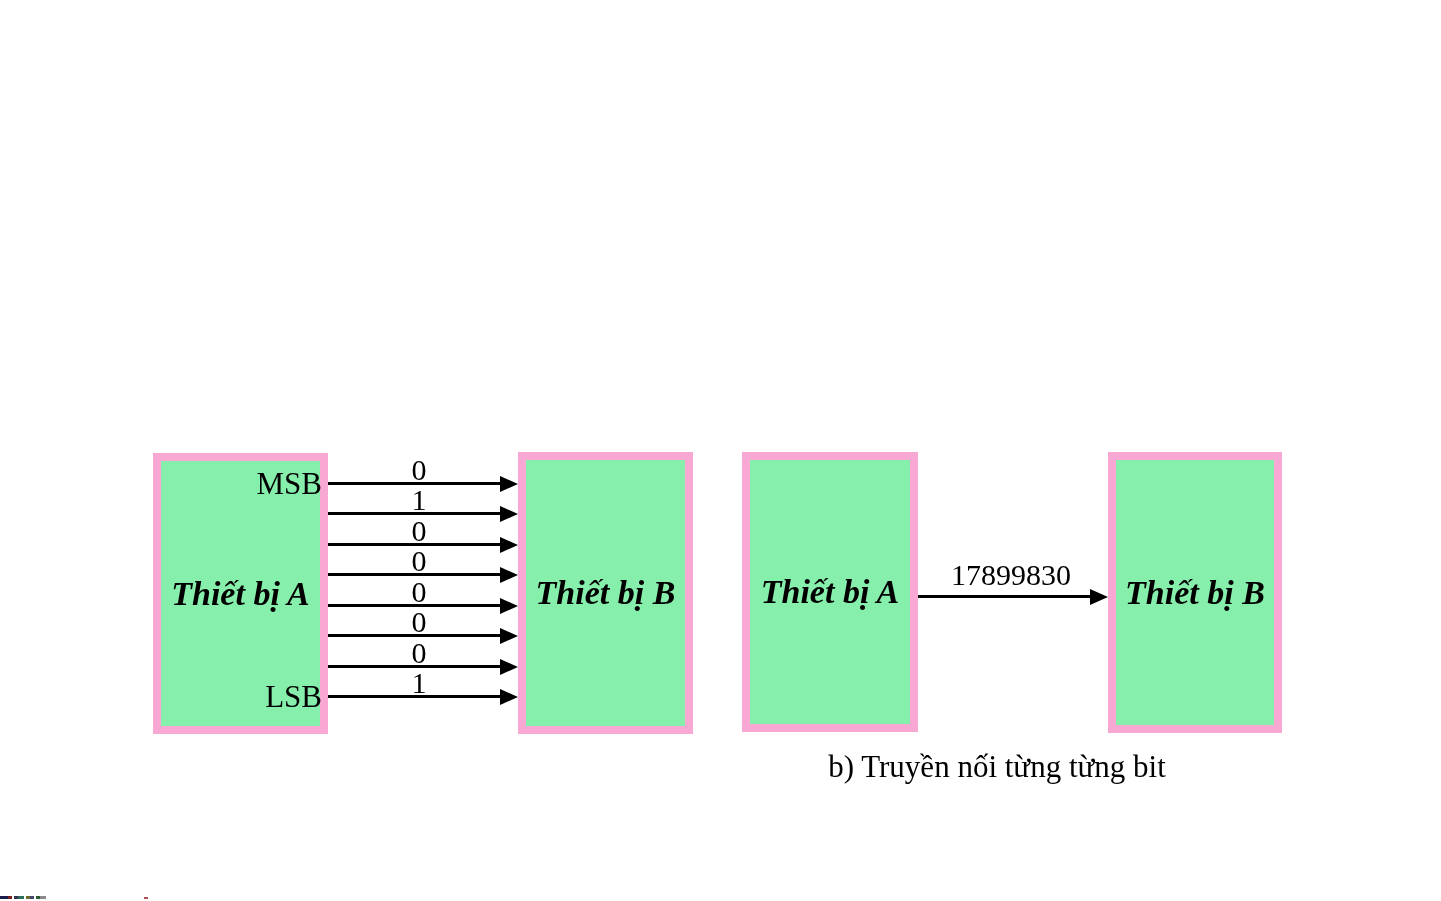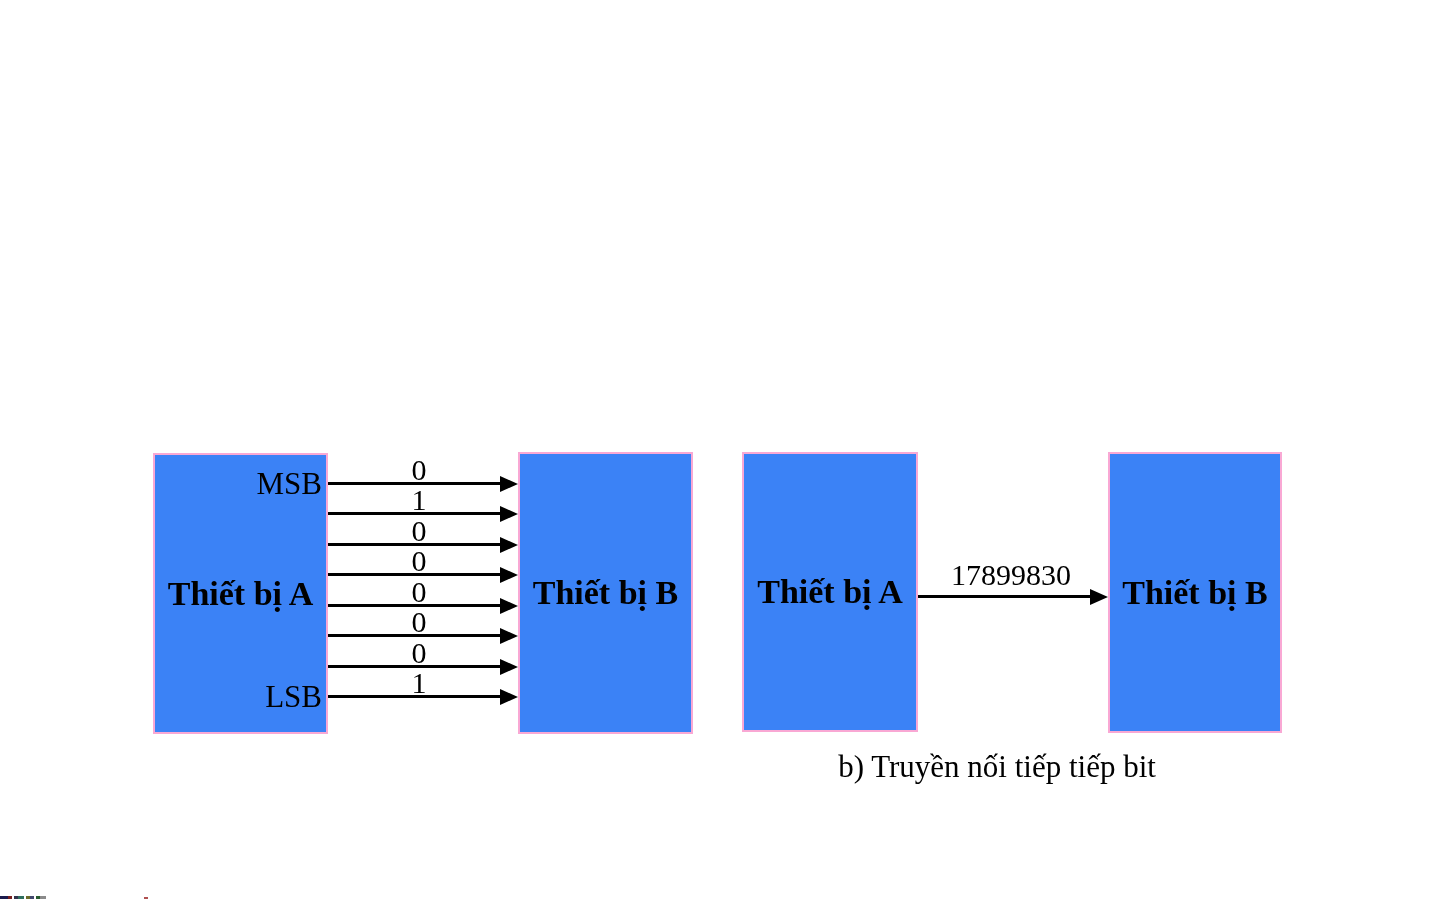--- a/index.html
+++ b/index.html
@@ -9,24 +9,25 @@
     background:#ffffff;
     overflow:hidden;
     font-family:"Liberation Serif", serif;
     color:#000000;
   }
   .layer{position:absolute;left:0;top:0;width:100%;height:100%;}
 
   
   .dev-box{
     position:absolute;
-    border:2px solid #f9a8d4;
-    background:#3b82f6;
+    border:8px solid #f9a8d4;
+    background:#86efac;
     display:flex;align-items:center;justify-content:center;
     box-sizing:border-box;
+    font-style:italic;
   }
   .dev-label{
     font-weight:bold;
     font-size:34px;
     line-height:1.1;
     white-space:nowrap;
   }
 
   
   .wire-line{
@@ -152,19 +153,19 @@
 
     <div class="dev-box" style="left:1108px;top:452px;width:174px;height:281px;">
       <span class="dev-label">Thiết bị B</span>
     </div>
 
     <div class="wire-line" style="left:918px;top:595px;width:174px;"></div>
     <div class="arrow-head" style="left:1090px;top:589px;"></div>
 
     <div class="serial-data-label">17899830</div>
 
-    <div class="caption" style="left:797px;">b) Truyền nối tiếp tiếp bit</div>
+    <div class="caption" style="left:797px;">b) Truyền nối từng từng bit</div>
   </div>
 
   <div class="scan-artifact"></div>
   <div class="scan-dot"></div>
 
 </div>
 
 </body></html>

